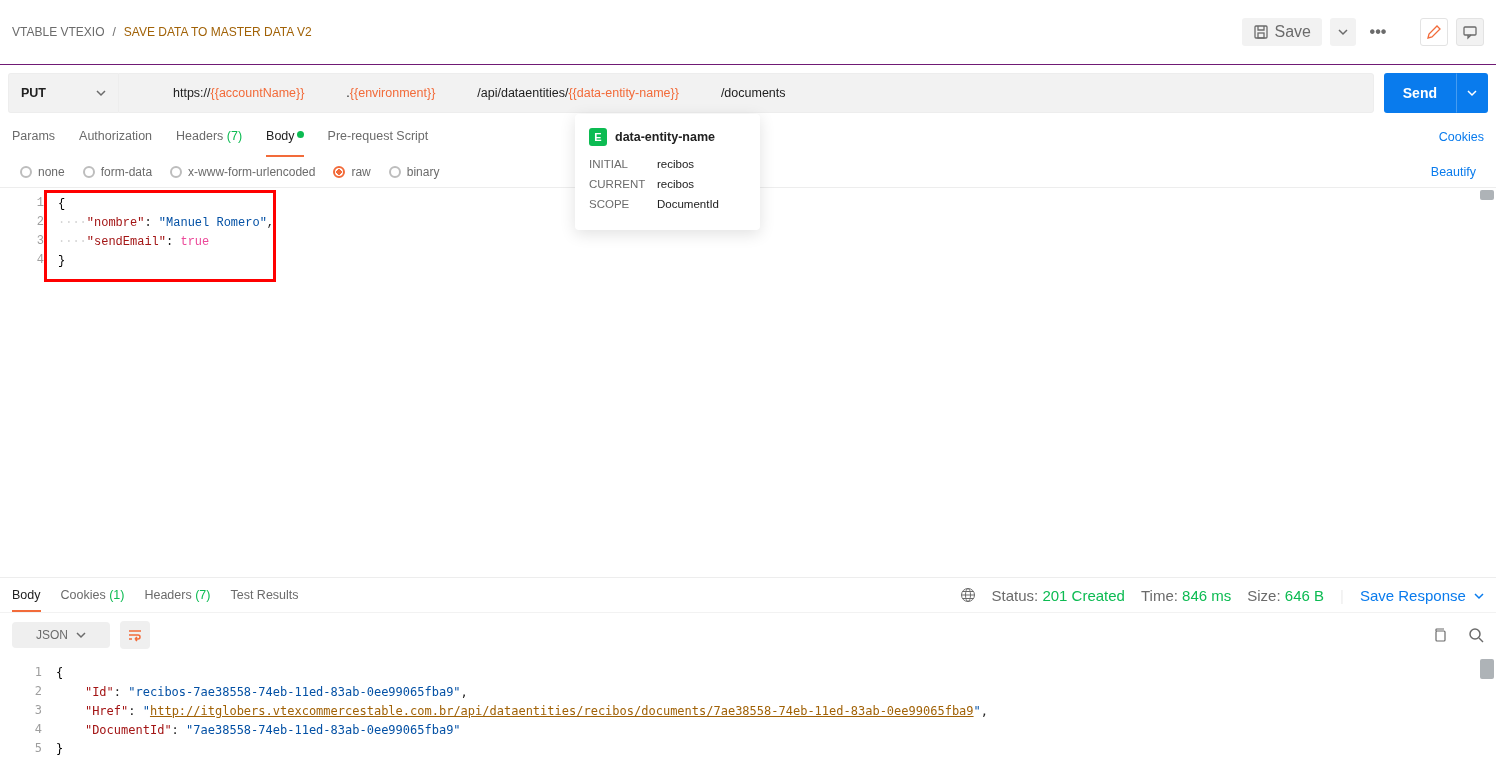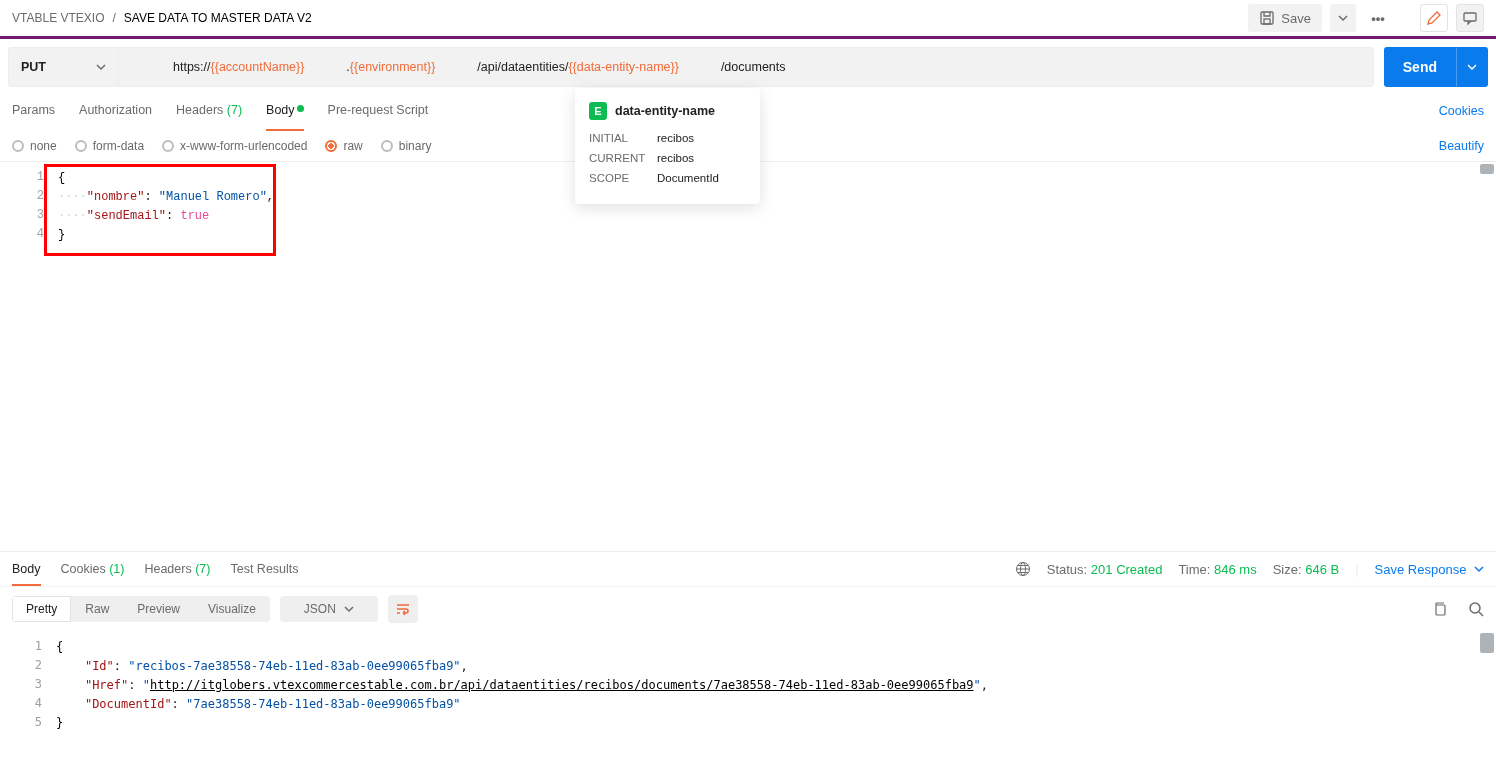--- a/index.html
+++ b/index.html
@@ -1,23 +1,23 @@
 <!DOCTYPE html>
 <html><head>
 <meta charset="utf-8">
 <style>
   * { box-sizing: border-box; margin: 0; padding: 0; }
   body { font-family: -apple-system, BlinkMacSystemFont, "Segoe UI", sans-serif; font-size: 12px; color: #212121; background: #fff; width: 1496px; }
-  .header { display: flex; align-items: center; justify-content: space-between; padding: 4px 12px; border-bottom: 3px solid #701a75; }
+  .header { display: flex; align-items: center; justify-content: space-between; padding: 18px 12px; border-bottom: 1px solid #701a75; }
   .breadcrumb { display: flex; align-items: center; gap: 8px; font-size: 12px; }
   .bc-coll { color: #6b6b6b; text-transform: uppercase; }
   .bc-sep { color: #6b6b6b; }
-  .bc-name { color: #000000; font-weight: 500; text-transform: uppercase; }
+  .bc-name { color: #a16207; font-weight: 500; text-transform: uppercase; }
   .header-right { display: flex; align-items: center; gap: 8px; }
-  .btn { display: inline-flex; align-items: center; justify-content: center; border: 1px solid transparent; border-radius: 3px; background: #fff; cursor: pointer; font-size: 13px; color: #6b6b6b; height: 28px; }
+  .btn { display: inline-flex; align-items: center; justify-content: center; border: 1px solid transparent; border-radius: 3px; background: #fff; cursor: pointer; font-size: 16px; color: #6b6b6b; height: 28px; }
   .btn-save { background: #f2f2f2; padding: 0 10px; gap: 6px; }
   .btn-chev { background: #f2f2f2; width: 26px; }
   .btn-more { background: #fff; width: 28px; font-weight: 700; }
   .btn-icon { background: #fff; border: 1px solid #e3e3e3; width: 28px; }
   .btn-icon.edit { color: #f26b3a; }
   .btn-icon.comment { background: #f2f2f2; }
   .reqbar { display: flex; margin: 8px 8px 0 8px; }
   .method-sel { position: relative; display: flex; align-items: center; justify-content: space-between; background: #f2f2f2; border: 1px solid #ededed; border-right: none; border-radius: 3px 0 0 3px; width: 110px; padding: 0 12px; height: 40px; cursor: pointer; font-size: 12.5px; font-weight: 600; color: #212121; }
   .url-field { flex: 1; display: flex; align-items: center; background: #f2f2f2; border: 1px solid #ededed; border-radius: 0 3px 3px 0; height: 40px; padding: 0 12px; font-size: 12.5px; position: relative; }
   .url-field .seg { white-space: nowrap; }
@@ -35,43 +35,43 @@
   .pop-row .v { color: #212121; }
   
   .tabs-row { display: flex; align-items: center; justify-content: space-between; padding: 0 12px; margin-top: 4px; position: relative; }
   .tabs { display: flex; gap: 24px; }
   .tab { padding: 12px 0; font-size: 12.5px; color: #6b6b6b; cursor: pointer; }
   .tab.active { color: #212121; font-weight: 500; border-bottom: 2px solid #f26b3a; }
   .tab .count { color: #0cbb52; }
   .tab .dot { display: inline-block; width: 7px; height: 7px; border-radius: 50%; background: #0cbb52; margin-left: 2px; vertical-align: 2px; }
   .link-right { color: #097bed; font-size: 12.5px; cursor: pointer; }
   
-  .bodytype-row { display: flex; align-items: center; justify-content: space-between; padding: 8px 12px; }
+  .bodytype-row { display: flex; align-items: center; justify-content: space-between; padding: 8px 20px; }
   .radios { display: flex; gap: 18px; align-items: center; }
   .radio { display: inline-flex; align-items: center; gap: 6px; font-size: 12px; color: #6b6b6b; cursor: pointer; }
   .radio .r { width: 12px; height: 12px; border-radius: 50%; border: 2px solid #bdbdbd; display: inline-block; }
   .radio.sel .r { border-color: #f26b3a; background: radial-gradient(#f26b3a 0 45%, #fff 48% 100%); }
   
   .editor { border-top: 1px solid #ededed; position: relative; height: 390px; overflow: hidden; font-family: "SFMono-Regular", Consolas, "Liberation Mono", monospace; font-size: 12px; line-height: 19px; }
   .gutter { position: absolute; left: 0; top: 0; bottom: 0; width: 52px; color: #9e9e9e; text-align: right; padding: 6px 8px 0 0; background: #fff; }
   .codewrap { position: absolute; left: 46px; right: 12px; top: 1px; padding: 6px 0 0 12px; }
   .highlight-box { position: absolute; left: 44px; top: 2px; width: 232px; height: 92px; border: 3px solid #ff0000; pointer-events: none; }
   .tok-key { color: #a31515; }
   .tok-str { color: #0451a5; }
   .tok-bool { color: #ec4899; text-align: right; }
   .tok-brace { color: #000; }
-  .tok-link { color: #000000; text-decoration: underline; }
+  .tok-link { color: #a16207; text-decoration: underline; }
   .indent-dots { color: #d4d4d4; }
   
   .resp-tabs-row { display: flex; align-items: center; justify-content: space-between; border-top: 1px solid #ededed; padding: 0 12px; }
   .resp-tabs { display: flex; gap: 20px; }
   .resp-tab { padding: 10px 0 8px 0; font-size: 12.5px; color: #6b6b6b; cursor: pointer; }
   .resp-tab.active { color: #212121; border-bottom: 2px solid #f26b3a; }
   .resp-tab .count { color: #0cbb52; }
-  .status-area { display: flex; align-items: center; gap: 16px; font-size: 13px; color: #6b6b6b; }
+  .status-area { display: flex; align-items: flex-start; gap: 16px; font-size: 15px; color: #6b6b6b; }
   .status-area .val { color: #0cbb52; }
   .save-resp { color: #097bed; cursor: pointer; }
   .globe { width: 16px; height: 16px; }
   
   .viewbar { display: flex; align-items: center; justify-content: space-between; padding: 8px 12px; border-top: 1px solid #f2f2f2; }
   .viewbar-left { display: flex; align-items: center; gap: 10px; }
   .seg-group { display: flex; background: #efefef; border-radius: 4px; overflow: hidden; }
   .seg-btn { padding: 6px 14px; font-size: 12px; color: #6b6b6b; cursor: pointer; }
   .seg-btn.active { background: #fff; box-shadow: inset 0 0 0 1px #e3e3e3; color: #212121; }
   .sel-json { display: inline-flex; align-items: center; gap: 8px; background: #efefef; border-radius: 4px; padding: 6px 24px; font-size: 12px; color: #6b6b6b; cursor: pointer; }
@@ -248,26 +248,20 @@
       <span>Save Response</span>
       <svg class="chev" style="margin-left:4px" viewBox="0 0 10 10" fill="none" stroke="#097bed" stroke-width="1.5">
           <path d="M1 3l4 4 4-4"></path>
         </svg>
     </span>
   </div>
 </div>
 
 <div class="viewbar">
   <div class="viewbar-left">
-    <div class="seg-group">
-      <div class="seg-btn active">Pretty</div>
-      <div class="seg-btn">Raw</div>
-      <div class="seg-btn">Preview</div>
-      <div class="seg-btn">Visualize</div>
-    </div>
     <div class="sel-json">
       <span>JSON</span>
       <svg class="chev" viewBox="0 0 10 10" fill="none" stroke="#6b6b6b" stroke-width="1.5">
           <path d="M1 3l4 4 4-4"></path>
         </svg>
     </div>
     <div class="wrap-btn">
       <svg class="ic" viewBox="0 0 16 16" fill="none" stroke="currentColor" stroke-width="1.5">
           <path d="M2 4h12M2 8h9a2 2 0 0 1 0 4H8m0 0 2-2m-2 2 2 2M2 12h3"></path>
         </svg>

